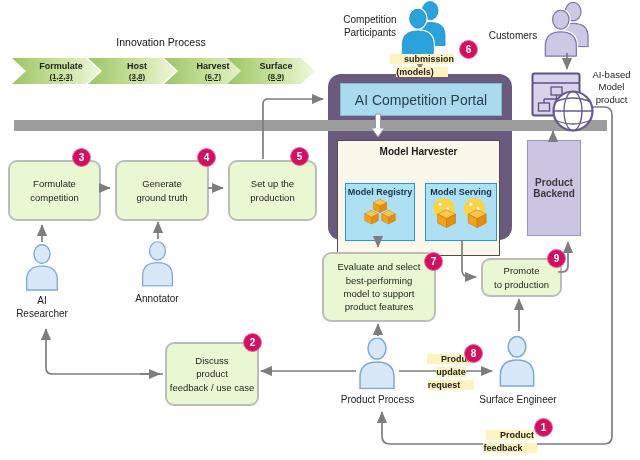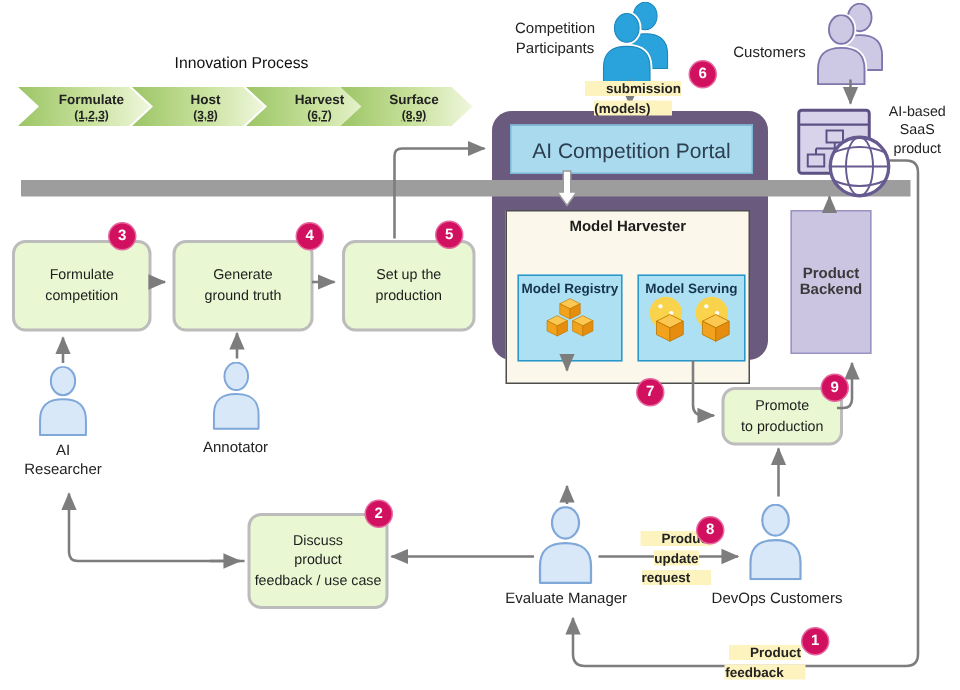--- a/index.html
+++ b/index.html
@@ -130,20 +130,24 @@
 
   <div class="stepbox" style="left:8px;top:160px;width:89px;height:57px">Formulate
 competition</div>
   <div class="stepbox" style="left:115px;top:160px;width:90px;height:57px">Generate
 ground truth</div>
   <div class="stepbox" style="left:228px;top:160px;width:85px;height:57px">Set up the
 production</div>
   <div class="stepbox" style="left:165px;top:342px;width:90px;height:60px">Discuss
 product
 feedback / use case</div>
+  <div class="stepbox" style="left:322px;top:252px;width:110px;height:66px">Evaluate and select
+best-performing
+model to support
+product features</div>
   <div class="stepbox" style="left:481px;top:258px;width:77px;height:35px">Promote
 to production</div>
 
   <div class="badge" style="left:72px;top:148px">3</div>
   <div class="badge" style="left:197px;top:148px">4</div>
   <div class="badge" style="left:290px;top:147px">5</div>
   <div class="badge" style="left:243px;top:333px">2</div>
   <div class="badge" style="left:424px;top:252px">7</div>
   <div class="badge" style="left:547px;top:249px">9</div>
   <div class="badge" style="left:459px;top:40px">6</div>
@@ -197,27 +201,27 @@
   </svg>
   <svg class="iconlayer" style="left:551px;top:87px" width="44" height="48" viewBox="0 0 44 48">
     <circle cx="22" cy="24" r="19.5" fill="#ffffff" stroke="#665a90" stroke-width="2.2"></circle>
     <ellipse cx="22" cy="24" rx="9" ry="19.5" fill="none" stroke="#665a90" stroke-width="1.3"></ellipse>
     <path d="M4,15 Q22,7 40,15 M2.5,24 H41.5 M4,33 Q22,41 40,33" fill="none" stroke="#665a90" stroke-width="1.3"></path>
   </svg>
 
   <div class="actor-label" style="left:10px;top:294px;width:64px">AI
 Researcher</div>
   <div class="actor-label" style="left:123px;top:292px;width:68px">Annotator</div>
-  <div class="actor-label" style="left:330px;top:393px;width:95px">Evaluate Manager</div>
-  <div class="actor-label" style="left:468px;top:393px;width:100px">DevOps Customers</div>
+  <div class="actor-label" style="left:330px;top:393px;width:95px">Product Process</div>
+  <div class="actor-label" style="left:468px;top:393px;width:100px">Surface Engineer</div>
   <div class="actor-label" style="left:340px;top:13px;width:60px">Competition
 Participants</div>
   <div class="actor-label" style="left:488px;top:29px;width:50px">Customers</div>
   <div class="actor-label" style="left:583px;top:69px;width:57px;font-size:9.5px">AI-based
-SaaS product</div>
+Model product</div>
 
   <svg id="connectors" viewBox="0 0 640 460">
     <defs>
       <marker id="m" viewBox="0 0 8 8" refX="6.5" refY="4" markerWidth="8" markerHeight="8" orient="auto">
         <path d="M0,1 L7,4 L0,7 Z" fill="#7d7d7d"></path>
       </marker>
     </defs>
     <g fill="none" stroke="#7d7d7d" stroke-width="1.7">
       <path d="M420,53 L420,70" marker-end="url(#m)"></path>
       <path d="M567,53 L567,69" marker-end="url(#m)"></path>

